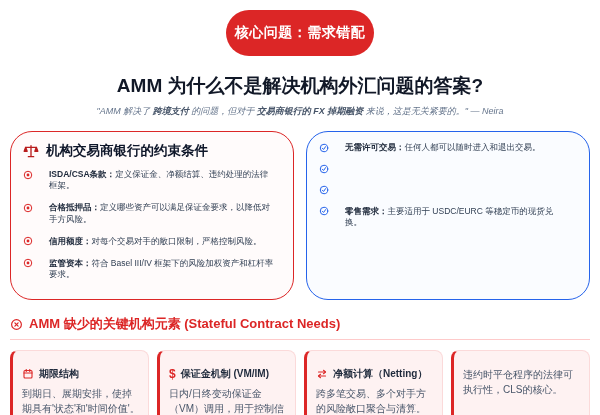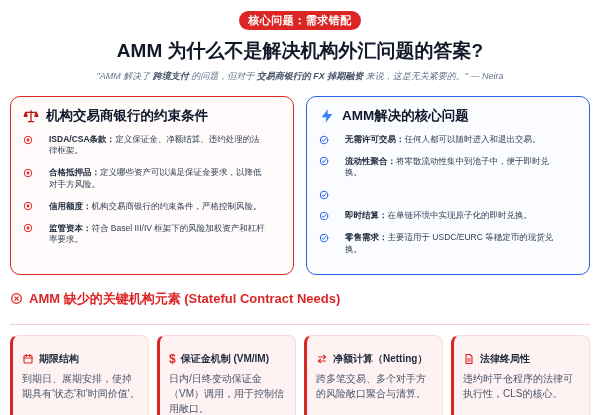--- a/index.html
+++ b/index.html
@@ -1,41 +1,41 @@
 <!DOCTYPE html>
 <html><head>
 <meta charset="utf-8">
 <style>
   * { margin: 0; padding: 0; box-sizing: border-box; }
   html,body { width: 600px; height: 415px; background: #ffffff;
     font-family: "Liberation Sans", "DejaVu Sans", sans-serif; color: #1e293b; overflow: hidden; }
 
   
   .header { text-align: center; padding-top: 10px; }
-  .badge { display: inline-block; background: #dc2626; color: #ffffff; font-size: 11px;
-    font-weight: bold; padding: 2px 9px; border-radius: 999px; letter-spacing: .5px; }
-  .title { font-size: 19px; font-weight: bold; color: #111827; margin-top: 8px; }
+  .badge { display: inline-block; background: #dc2626; color: #ffffff; font-size: 14px;
+    font-weight: bold; padding: 14px 9px; border-radius: 999px; letter-spacing: .5px; }
+  .title { font-size: 19px; font-weight: bold; color: #111827; margin-top: 17px; }
   .quote { font-size: 9px; font-style: italic; color: #64748b; margin-top: 6px; }
   .quote b { color: #475569; margin-top: 20px; }
 
   
   .cols { display: flex; gap: 12px; margin: 13px 10px 0 10px; }
-  .card { flex: 1; border-radius: 10px; padding: 10px 28px 8px 12px; }
+  .card { flex: 1; border-radius: 22px; padding: 10px 19px 8px 12px; }
   .card.red  { background: #fffbfb; border: 1.5px solid #dc2626; }
   .card.blue { background: #fafcff; border: 1.5px solid #2563eb; }
   .card-head { display: flex; align-items: center; gap: 7px; margin-bottom: 9px; }
   .card-head .ttl { font-size: 13.5px; font-weight: bold; color: #0f172a; }
   .item { display: flex; align-items: flex-start; gap: 16px; font-size: 8.5px;
     color: #334155; margin-bottom: 10.5px; line-height: 1.35; }
   .item .lbl { font-weight: bold; color: #1e293b; }
   .bullet { flex: 0 0 auto; margin-top: .5px; }
 
   
   .section-head { display: flex; align-items: center; gap: 6px; margin: 15px 10px 0 10px;
-    padding-bottom: 16px; border-bottom: 1px solid #fecaca; color: #dc2626;
+    padding-bottom: 6px; border-bottom: 1px solid #fecaca; color: #dc2626;
     font-size: 13px; font-weight: bold; }
   .minis { display: flex; gap: 8px; margin: 10px 10px 0 10px; }
   .mini { flex: 1; background: #fef2f2; border: 1px solid #fbdada; border-left: 3px solid #dc2626;
     border-radius: 8px; padding: 16px 8px 7px 9px; }
   .mini-head { display: flex; align-items: center; gap: 5px; margin-bottom: 5px; }
   .mini-head .ttl { font-size: 10px; font-weight: bold; color: #1e293b; }
   .mini .txt { font-size: 10px; color: #475569; line-height: 1.5; }
   .dollar { color: #dc2626; font-weight: bold; font-size: 12px; line-height: 12px; }
 
   svg { display: block; }
@@ -82,76 +82,58 @@
         </span>
       <span><span class="lbl">合格抵押品：</span><span>定义哪些资产可以满足保证金要求，以降低对手方风险。</span></span>
     </div>
     <div class="item">
       <span class="bullet">
           <svg width="10" height="10" viewBox="0 0 24 24">
             <circle cx="12" cy="12" r="9" fill="none" stroke="#dc2626" stroke-width="2.4"></circle>
             <circle cx="12" cy="12" r="3.4" fill="#dc2626"></circle>
           </svg>
         </span>
-      <span><span class="lbl">信用额度：</span><span>机构交易商银行的约束条件，严格控制风险。</span></span>
+      <span><span class="lbl">信用额度：</span><span>对每个交易对手的敞口限制，严格控制风险。</span></span>
     </div>
     <div class="item">
       <span class="bullet">
           <svg width="10" height="10" viewBox="0 0 24 24">
             <circle cx="12" cy="12" r="9" fill="none" stroke="#dc2626" stroke-width="2.4"></circle>
             <circle cx="12" cy="12" r="3.4" fill="#dc2626"></circle>
           </svg>
         </span>
       <span><span class="lbl">监管资本：</span><span>符合 Basel III/IV 框架下的风险加权资产和杠杆率要求。</span></span>
     </div>
   </div>
 
   <div class="card blue">
-    <div class="card-head">
-      <span>
-        <svg width="16" height="16" viewBox="0 0 24 24">
-            <polygon points="13,2 4,14 11,14 10,22 20,9 13,9" fill="#3b82f6"></polygon>
-          </svg>
-      </span>
-      <span class="ttl">AMM解决的核心问题</span>
-    </div>
     <div class="item">
       <span class="bullet">
           <svg width="10" height="10" viewBox="0 0 24 24" fill="none" stroke="#2563eb" stroke-width="2.4" stroke-linecap="round" stroke-linejoin="round">
             <circle cx="12" cy="12" r="9"></circle>
             <polyline points="8,12.5 11,15.5 16,8.5"></polyline>
           </svg>
         </span>
       <span><span class="lbl">无需许可交易：</span><span>任何人都可以随时进入和退出交易。</span></span>
     </div>
     <div class="item">
       <span class="bullet">
           <svg width="10" height="10" viewBox="0 0 24 24" fill="none" stroke="#2563eb" stroke-width="2.4" stroke-linecap="round" stroke-linejoin="round">
             <circle cx="12" cy="12" r="9"></circle>
             <polyline points="8,12.5 11,15.5 16,8.5"></polyline>
           </svg>
         </span>
-      <span><span class="lbl">流动性聚合：</span><span>将零散流动性集中到池子中，便于即时兑换。</span></span>
     </div>
     <div class="item">
       <span class="bullet">
           <svg width="10" height="10" viewBox="0 0 24 24" fill="none" stroke="#2563eb" stroke-width="2.4" stroke-linecap="round" stroke-linejoin="round">
             <circle cx="12" cy="12" r="9"></circle>
             <polyline points="8,12.5 11,15.5 16,8.5"></polyline>
           </svg>
         </span>
-    </div>
-    <div class="item">
-      <span class="bullet">
-          <svg width="10" height="10" viewBox="0 0 24 24" fill="none" stroke="#2563eb" stroke-width="2.4" stroke-linecap="round" stroke-linejoin="round">
-            <circle cx="12" cy="12" r="9"></circle>
-            <polyline points="8,12.5 11,15.5 16,8.5"></polyline>
-          </svg>
-        </span>
-      <span><span class="lbl">即时结算：</span><span>在单链环境中实现原子化的即时兑换。</span></span>
     </div>
     <div class="item">
       <span class="bullet">
           <svg width="10" height="10" viewBox="0 0 24 24" fill="none" stroke="#2563eb" stroke-width="2.4" stroke-linecap="round" stroke-linejoin="round">
             <circle cx="12" cy="12" r="9"></circle>
             <polyline points="8,12.5 11,15.5 16,8.5"></polyline>
           </svg>
         </span>
       <span><span class="lbl">零售需求：</span><span>主要适用于 USDC/EURC 等稳定币的现货兑换。</span></span>
     </div>
@@ -202,25 +184,15 @@
             <line x1="19" y1="16" x2="5" y2="16"></line>
             <polyline points="9,12.5 5,16 9,19.5"></polyline>
           </svg>
       </span>
       <span class="ttl">净额计算（Netting）</span>
     </div>
     <div class="txt">跨多笔交易、多个对手方的风险敞口聚合与清算。</div>
   </div>
 
   <div class="mini">
-    <div class="mini-head">
-      <span>
-        <svg width="12" height="12" viewBox="0 0 24 24" fill="none" stroke="#dc2626" stroke-width="2.2" stroke-linecap="round" stroke-linejoin="round">
-            <path d="M6 3 h8 l4 4 v14 h-12 Z"></path>
-            <line x1="9" y1="12" x2="15" y2="12"></line>
-            <line x1="9" y1="16" x2="15" y2="16"></line>
-          </svg>
-      </span>
-      <span class="ttl">法律终局性</span>
-    </div>
     <div class="txt">违约时平仓程序的法律可执行性，CLS的核心。</div>
   </div>
 </div>
 
 </body></html>

